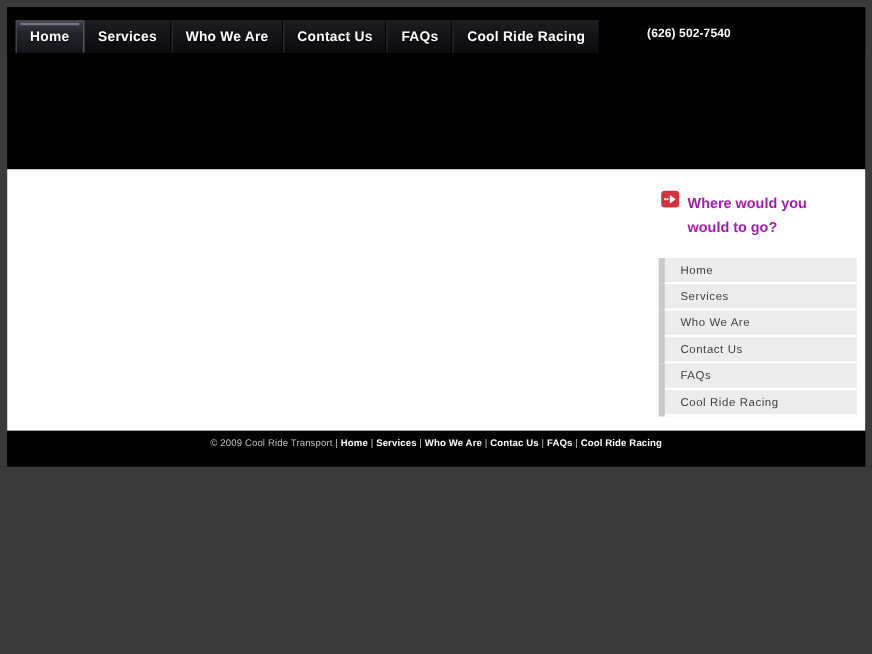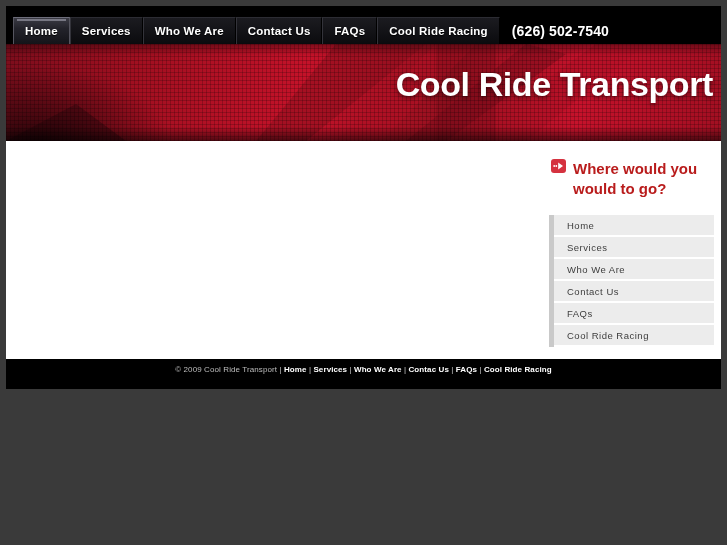--- a/index.html
+++ b/index.html
@@ -87,21 +87,21 @@
     top: 1px;
     height: 2px;
     background: rgba(200, 200, 215, 0.45);
   }
 
   .phone {
     position: absolute;
     right: 112px;
     top: 17px;
     color: #ffffff;
-    font-size: 14px;
+    font-size: 10px;
     font-weight: bold;
     letter-spacing: 0.1px;
     white-space: nowrap;
   }
 
   
   .banner {
     position: absolute;
     left: 0;
     top: 38px;
@@ -168,22 +168,22 @@
   .sidebar {
     position: absolute;
     left: 543px;
     top: 0;
     width: 165px;
   }
 
   .sidebar-heading {
     position: relative;
     padding: 18px 0 0 24px;
-    color: #b91c1c;
-    font-size: 15px;
+    color: #a21caf;
+    font-size: 12px;
     font-weight: bold;
     line-height: 20px;
     width: 140px;
   }
 
   .sidebar-heading-icon {
     position: absolute;
     left: 2px;
     top: 18px;
     width: 15px;
@@ -289,36 +289,20 @@
           <div class="tab">
             <span>FAQs</span>
           </div>
           <div class="tab">
             <span>Cool Ride Racing</span>
           </div>
         </div>
       <div class="phone">(626) 502-7540</div>
     </div>
 
-    <div class="banner">
-      <div class="banner-shapes">
-        <svg width="715" height="97" viewBox="0 0 715 97" preserveAspectRatio="none">
-          <polygon points="250,97 330,0 420,0 300,97" fill="#8d0e1e" opacity="0.55"></polygon>
-          <polygon points="330,97 430,0 470,0 375,97" fill="#b01124" opacity="0.6"></polygon>
-          <polygon points="400,97 520,0 560,10 440,97" fill="#7c0c1a" opacity="0.5"></polygon>
-          <polygon points="455,97 590,0 640,0 520,97" fill="#ab1023" opacity="0.45"></polygon>
-          <polygon points="0,97 70,60 120,97" fill="#5e0a15" opacity="0.7"></polygon>
-          <rect x="605" y="0" width="110" height="97" fill="#c4122b" opacity="0.35"></rect>
-          <rect x="430" y="0" width="60" height="97" fill="#6f0b17" opacity="0.3"></rect>
-        </svg>
-      </div>
-      <div class="banner-grid"></div>
-      <div class="banner-vignette"></div>
-      <div class="banner-title">Cool Ride Transport</div>
-    </div>
 
     <div class="content">
 
       <div class="content-main"></div>
 
       <div class="sidebar">
 
         <div class="sidebar-heading">
           <span class="sidebar-heading-icon">
             <svg width="11" height="10" viewBox="0 0 11 10">

